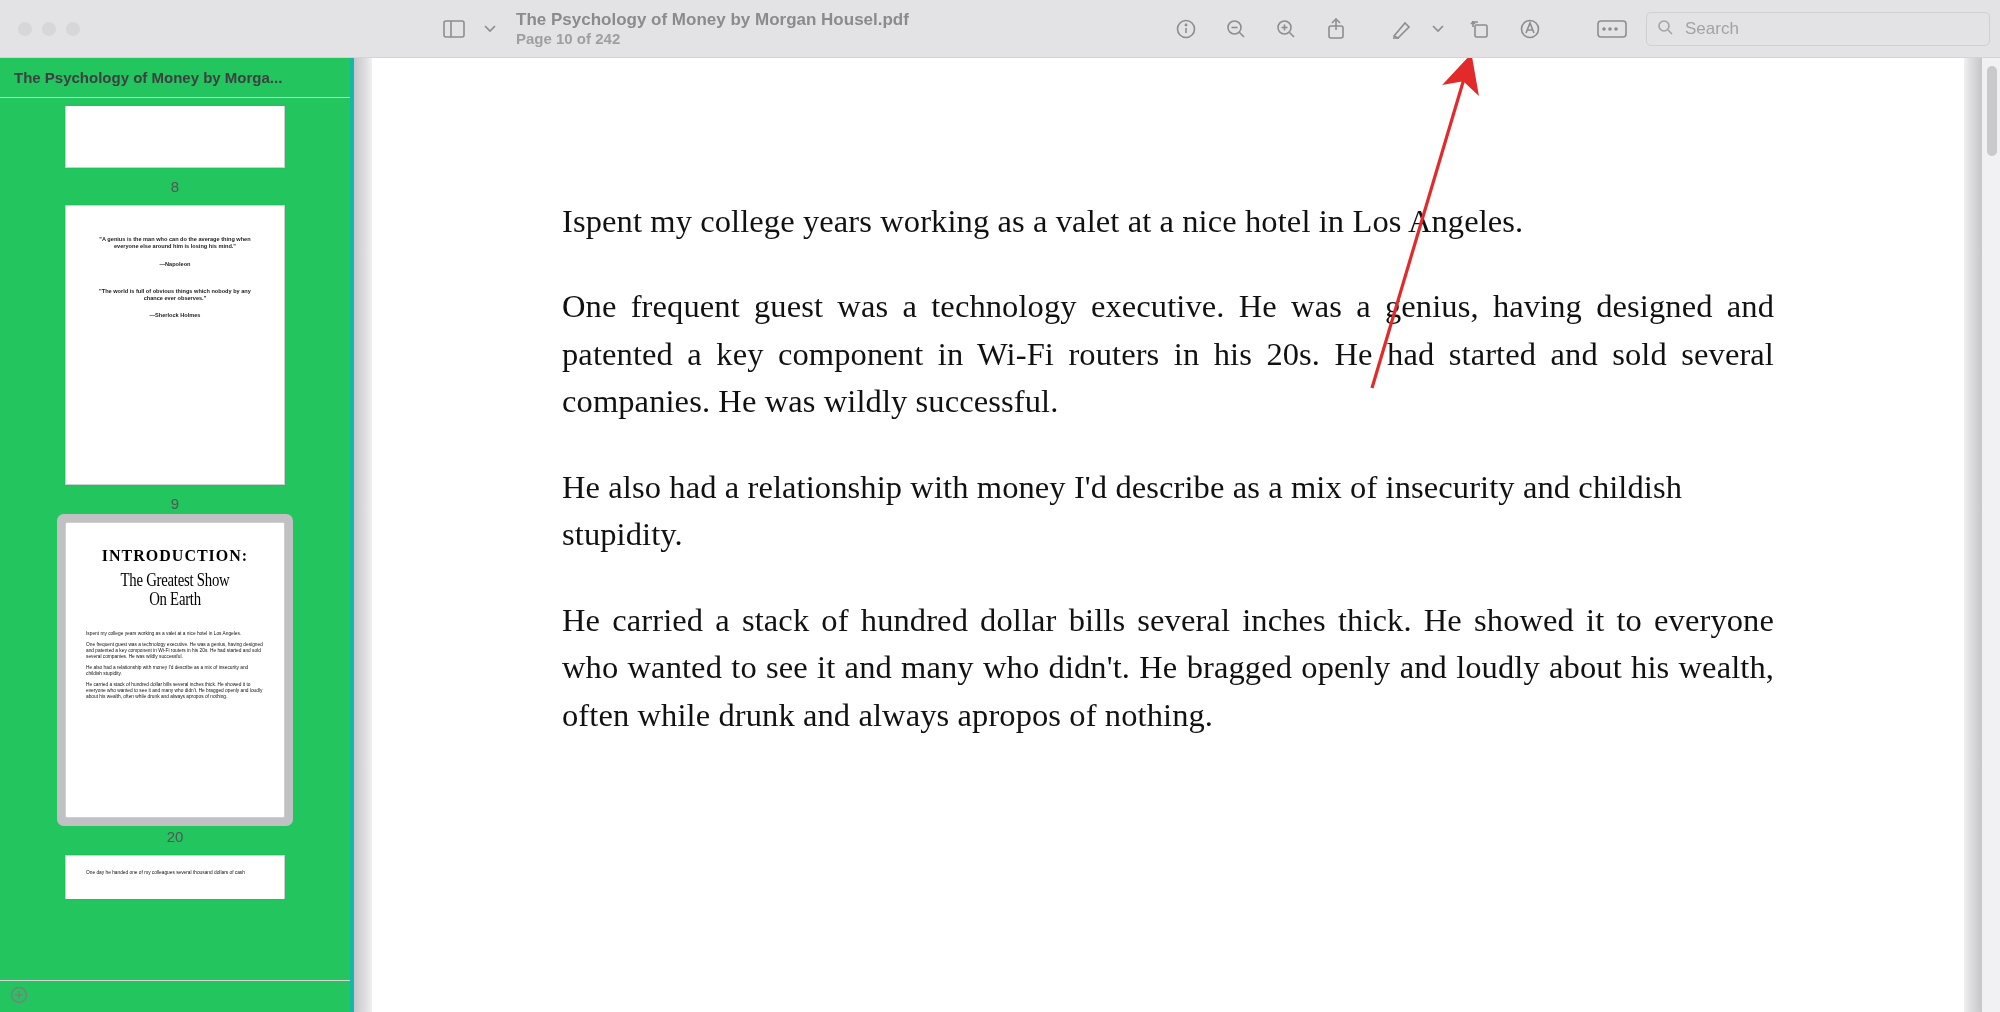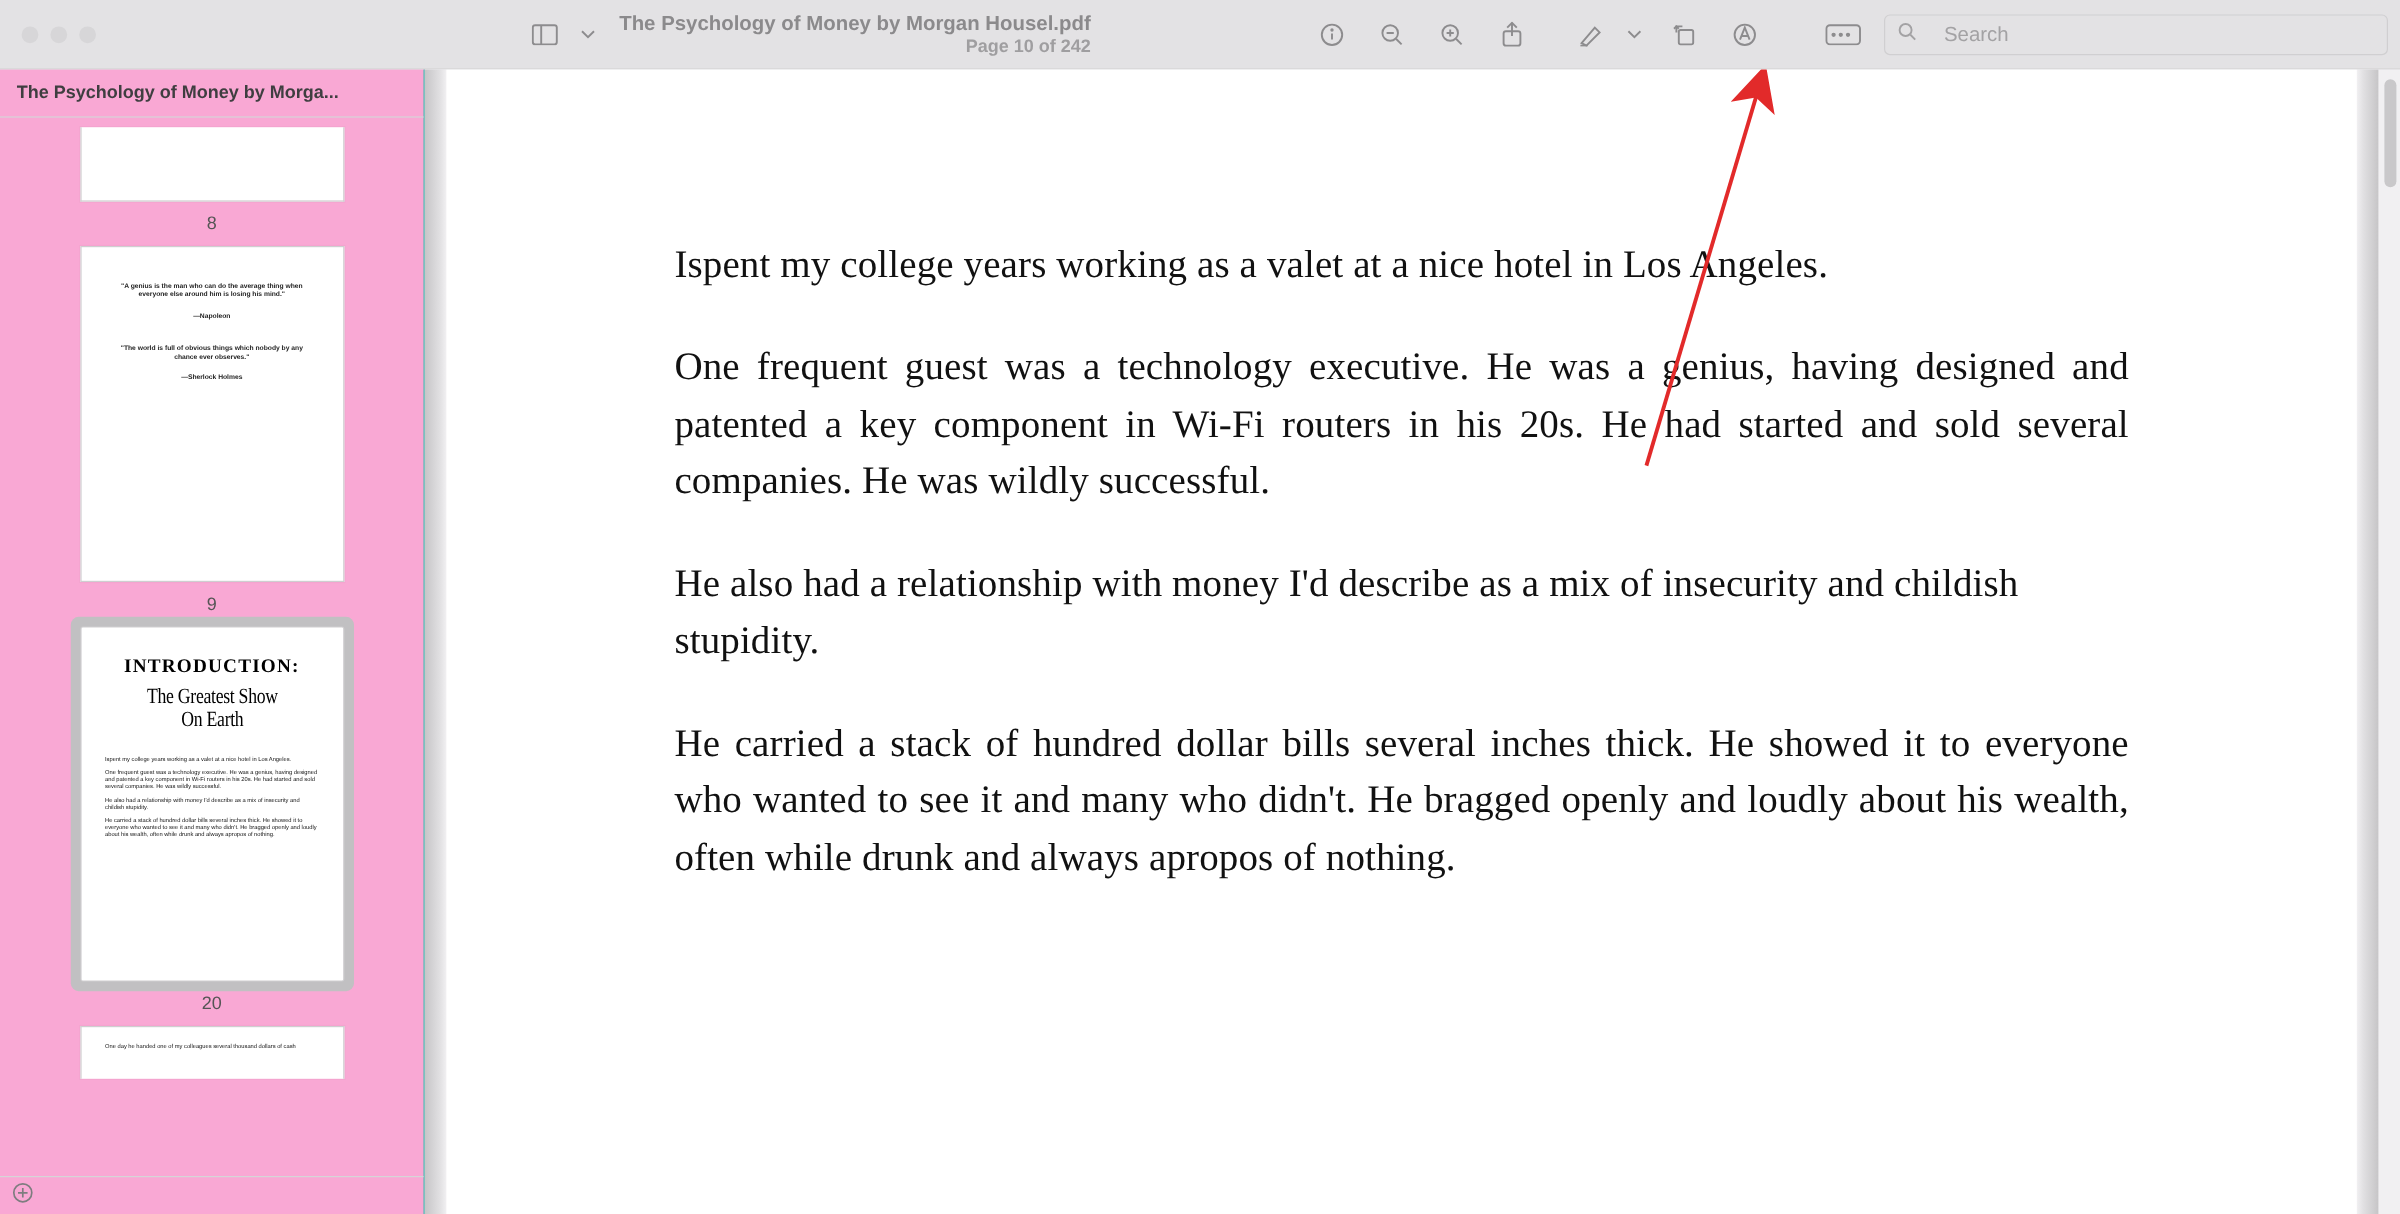--- a/index.html
+++ b/index.html
@@ -9,34 +9,34 @@
   .toolbar {
     height: 58px; background: #e3e2e4; border-bottom: 1px solid #d4d3d5;
     display: flex; align-items: center; padding: 0 10px 0 18px; gap: 10px; color: #8d8c8e;
     flex: 0 0 58px;
   }
   .traffic { display: flex; gap: 10px; margin-right: 14px; }
   .dot { width: 14px; height: 14px; border-radius: 50%; background: #d7d6d8; }
   .seg { display: flex; align-items: center; gap: 4px; }
   .tb-btn { width: 40px; height: 38px; border-radius: 8px; display: flex; align-items: center; justify-content: center; cursor: default; }
   .tb-btn svg { stroke: #8d8c8e; fill: none; stroke-width: 1.6; }
-  .title-block { display: flex; flex-direction: column; justify-content: center; margin-left: 4px; min-width: 380px; align-items: flex-end; }
+  .title-block { display: flex; flex-direction: column; justify-content: center; margin-left: 4px; min-width: 380px; }
   .title-block .t1 { font-size: 17px; font-weight: 600; color: #8b8a8c; line-height: 1.15; }
   .title-block .t2 { font-size: 15px; color: #9f9ea0; line-height: 1.15; font-weight: bold; }
   .spacer { flex: 1; }
   .searchbox {
-    display: flex; align-items: center; gap: 23px; width: 420px; height: 34px;
+    display: flex; align-items: center; gap: 12px; width: 344px; height: 34px;
     border: 1px solid #d0cfd1; border-radius: 5px; padding: 0 10px; background: #e3e2e4;
   }
   .searchbox input { border: none; outline: none; background: transparent; font-size: 17px; color: #555; width: 100%; }
   .searchbox input::placeholder { color: #a3a2a4; }
   
   .body-row { flex: 1; display: flex; min-height: 0; }
   .sidebar {
-    width: 354px; flex: 0 0 354px; background: #f9a8d4; border-right: 1px solid #14b8a6;
+    width: 354px; flex: 0 0 354px; background: #22c55e; border-right: 4px solid #14b8a6;
     display: flex; flex-direction: column;
   }
   .tabs { height: 40px; border-bottom: 1px solid #d6d5d7; display: flex; align-items: center; padding: 0 14px; }
   .tab { font-size: 15px; font-weight: 600; color: #3f3e40; white-space: nowrap; overflow: hidden; text-overflow: ellipsis; max-width: 330px; }
   .thumbs { flex: 1; overflow: hidden; padding: 8px 0 0 0; }
   .thumb-wrap { display: flex; flex-direction: column; align-items: center; margin-bottom: 10px; }
   .thumb-page {
     background: #fff; width: 220px; border: 1px solid #cfced0; box-shadow: 0 0 0 1px rgba(0,0,0,0.02);
     position: relative; overflow: hidden;
   }

